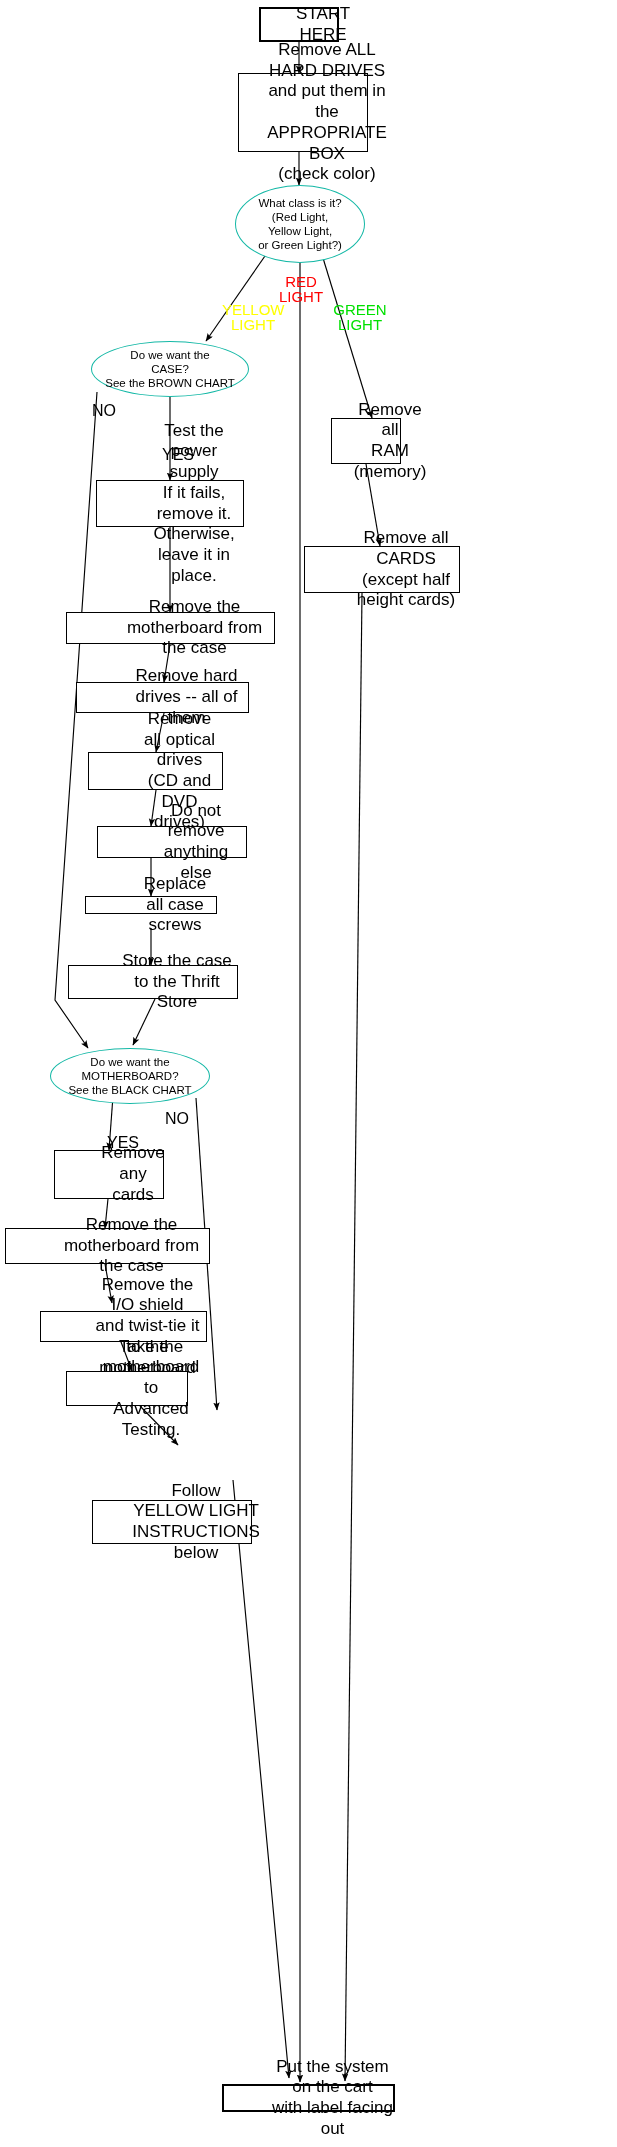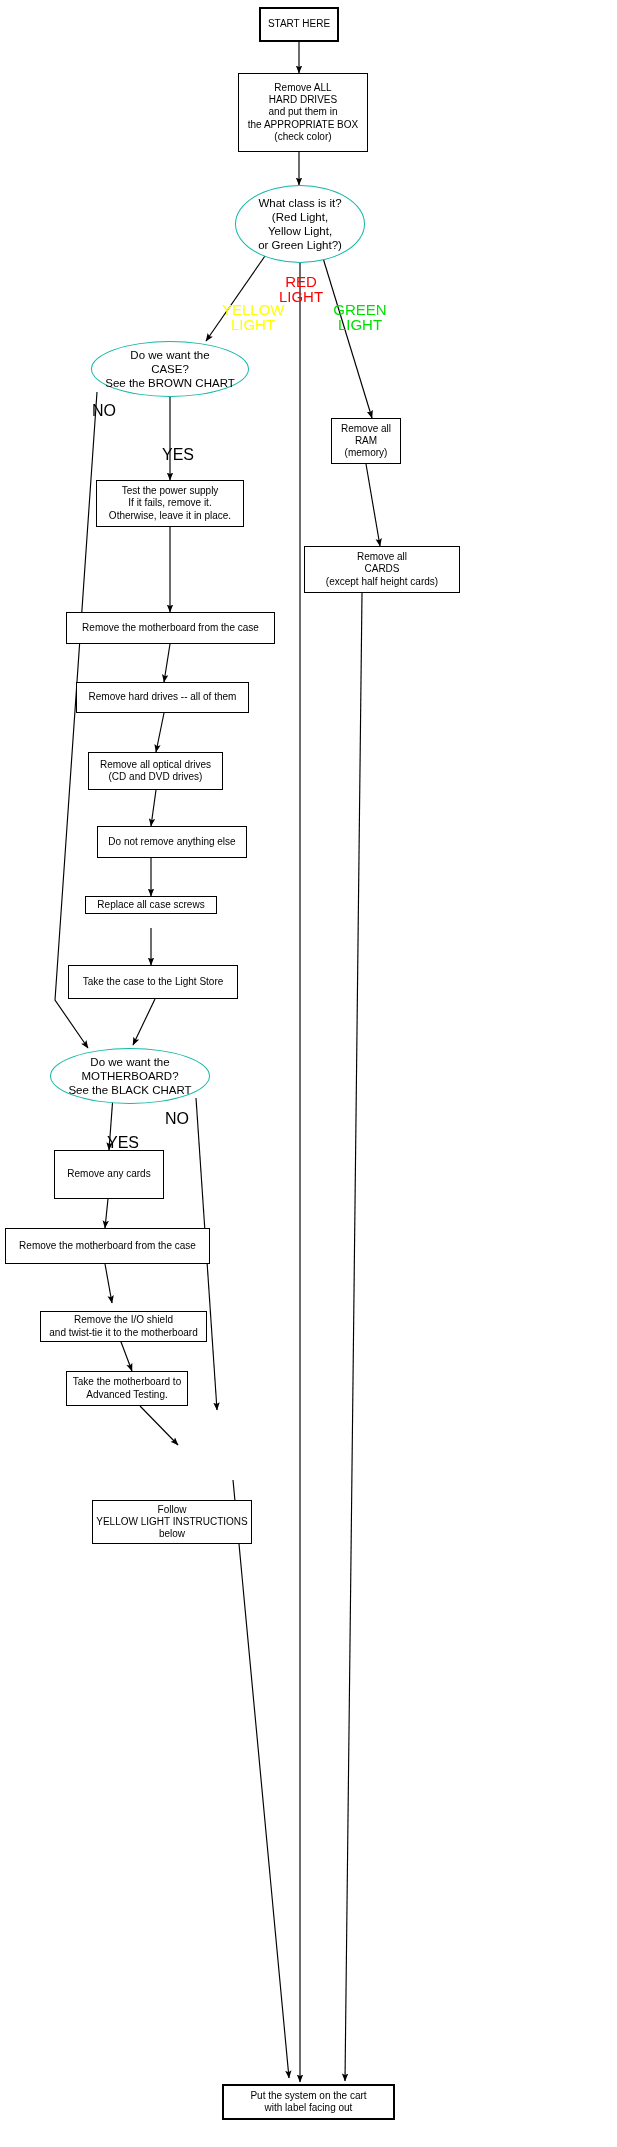--- a/index.html
+++ b/index.html
@@ -33,21 +33,22 @@
     align-items: center;
     justify-content: center;
     text-align: center;
     background: #ffffff;
     color: #000000;
     line-height: 1.22;
     white-space: pre-line;
   }
   .box {
     border: 1px solid #000000;
-    font-size: 10px;
+    font-size: 17px;
+    padding-left: 48px;
   }
   .box.bold {
     border: 2.5px solid #000000;
   }
   .ellipse {
     border: 1px solid #14b8a6;
     border-radius: 50%;
     font-size: 11.5px;
   }
   .edge-label {
@@ -210,21 +211,21 @@
 
   <div class="node box" style="left:78px; top:826px; width:150px; height:32px;margin-left:19px;">
     <span>Do not remove anything else</span>
   </div>
 
   <div class="node box" style="left:85px; top:896px; width:132px; height:18px;">
     <span>Replace all case screws</span>
   </div>
 
   <div class="node box" style="left:68px; top:965px; width:170px; height:34px;">
-    <span>Take the case to the Light Store</span>
+    <span>Store the case to the Thrift Store</span>
   </div>
 
   <div class="node ellipse" style="left:50px; top:1048px; width:160px; height:56px;">
     <span>Do we want the
 MOTHERBOARD?
 See the BLACK CHART</span>
   </div>
 
   <div class="edge-label" style="left:163px; top:1094px; width:28px;">
     <span>NO</span>
@@ -251,18 +252,18 @@
     <span>Take the motherboard to
 Advanced Testing.</span>
   </div>
 
   <div class="node box" style="left:92px; top:1500px; width:160px; height:44px;">
     <span>Follow
 YELLOW LIGHT INSTRUCTIONS
 below</span>
   </div>
 
-  <div class="node box bold" style="left:222px; top:2084px; width:173px; height:36px;">
+  <div class="node box bold" style="left:222px; top:2084px; width:173px; height:28px;">
     <span>Put the system on the cart
 with label facing out</span>
   </div>
 
 </div>
 
 </body></html>

